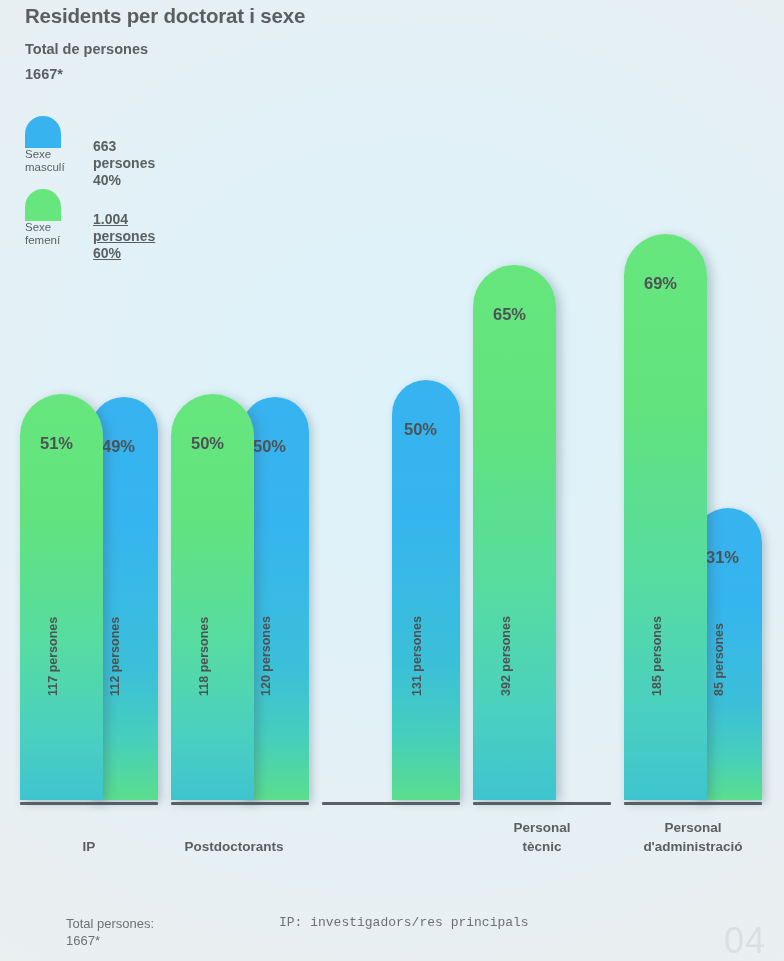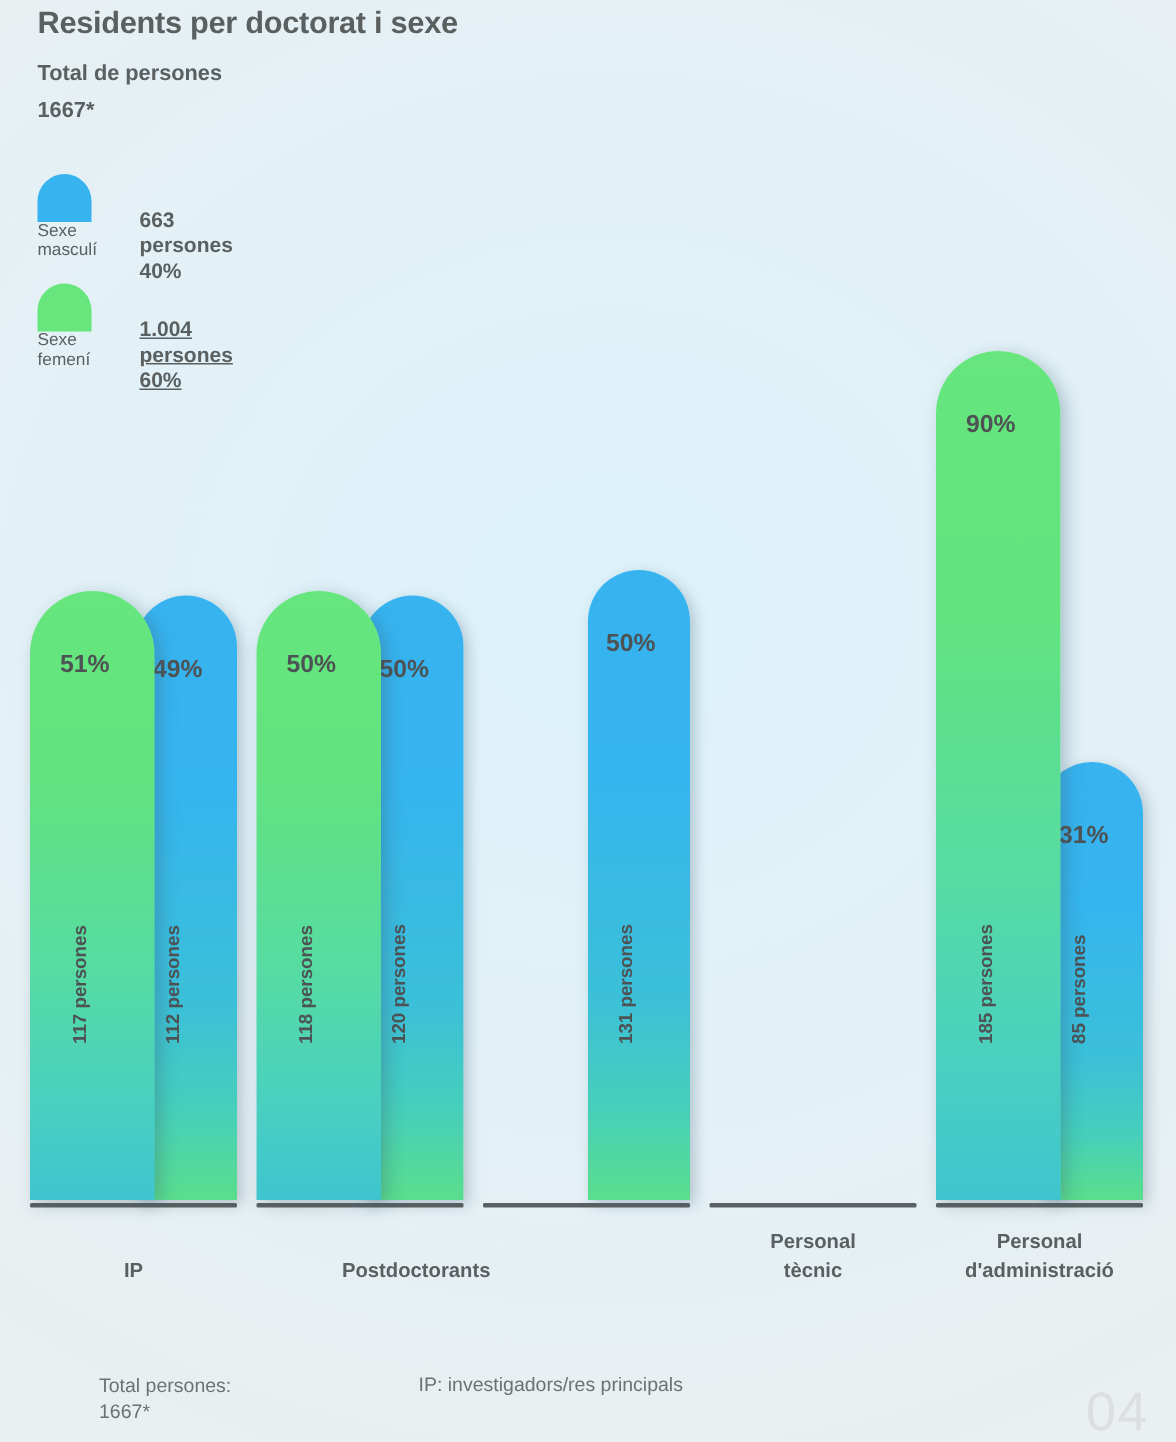--- a/index.html
+++ b/index.html
@@ -92,21 +92,21 @@
     font-size:13.5px;font-weight:bold;color:#5a5f60;line-height:19px;
     white-space:pre-line;
   }
   
   .footer-left{
     position:absolute;left:34px;top:915px;
     font-size:13px;color:#6c7273;line-height:17px;white-space:pre-line;margin-left:32px;
   }
   .footer-mid{
     position:absolute;left:279px;top:915px;
-    font-size:13px;color:#6c7273;
+    font-size:13px;color:#6c7273;font-family:Liberation Mono, monospace;
   }
   .page-num{
     position:absolute;right:18px;top:920px;
     font-size:36px;color:#dcdfe0;letter-spacing:1px;
   }
 </style>
 </head>
 <body>
 
 <div id="page">
@@ -144,35 +144,39 @@
       <div class="cat-label" style="left: 12px; width: 154px;">IP</div>
       <div class="bar blue" style="left: 241px; height: 403px;">
         <div class="pct">50%</div>
         <div class="cnt">120 persones</div>
       </div>
       <div class="bar green" style="left: 171px; height: 406px;">
         <div class="pct">50%</div>
         <div class="cnt">118 persones</div>
       </div>
       <div class="axis-line" style="left: 171px; width: 138px;"></div>
-      <div class="cat-label" style="left: 173px; width: 154px; text-align: right;">Postdoctorants</div>
+      <div class="cat-label" style="left: 157px; width: 154px;">Postdoctorants</div>
       <div class="bar blue" style="left: 392px; height: 420px;">
         <div class="pct">50%</div>
         <div class="cnt">131 persones</div>
       </div>
       <div class="axis-line" style="left: 322px; width: 138px;"></div>
+      <div class="bar green" style="left: 473px; height: 535px;">
+        <div class="pct">65%</div>
+        <div class="cnt">392 persones</div>
+      </div>
       <div class="axis-line" style="left: 473px; width: 138px;"></div>
       <div class="cat-label" style="left: 465px; width: 154px;">Personal
 tècnic</div>
       <div class="bar blue" style="left: 694px; height: 292px;">
         <div class="pct">31%</div>
         <div class="cnt">85 persones</div>
       </div>
       <div class="bar green" style="left: 624px; height: 566px;">
-        <div class="pct">90%</div>
+        <div class="pct">69%</div>
         <div class="cnt">185 persones</div>
       </div>
       <div class="axis-line" style="left: 624px; width: 138px;"></div>
       <div class="cat-label" style="left: 616px; width: 154px;">Personal
 d'administració</div>
     </div>
 
   <div class="footer-left">Total persones:
 1667*</div>
   <div class="footer-mid">IP: investigadors/res principals</div>

